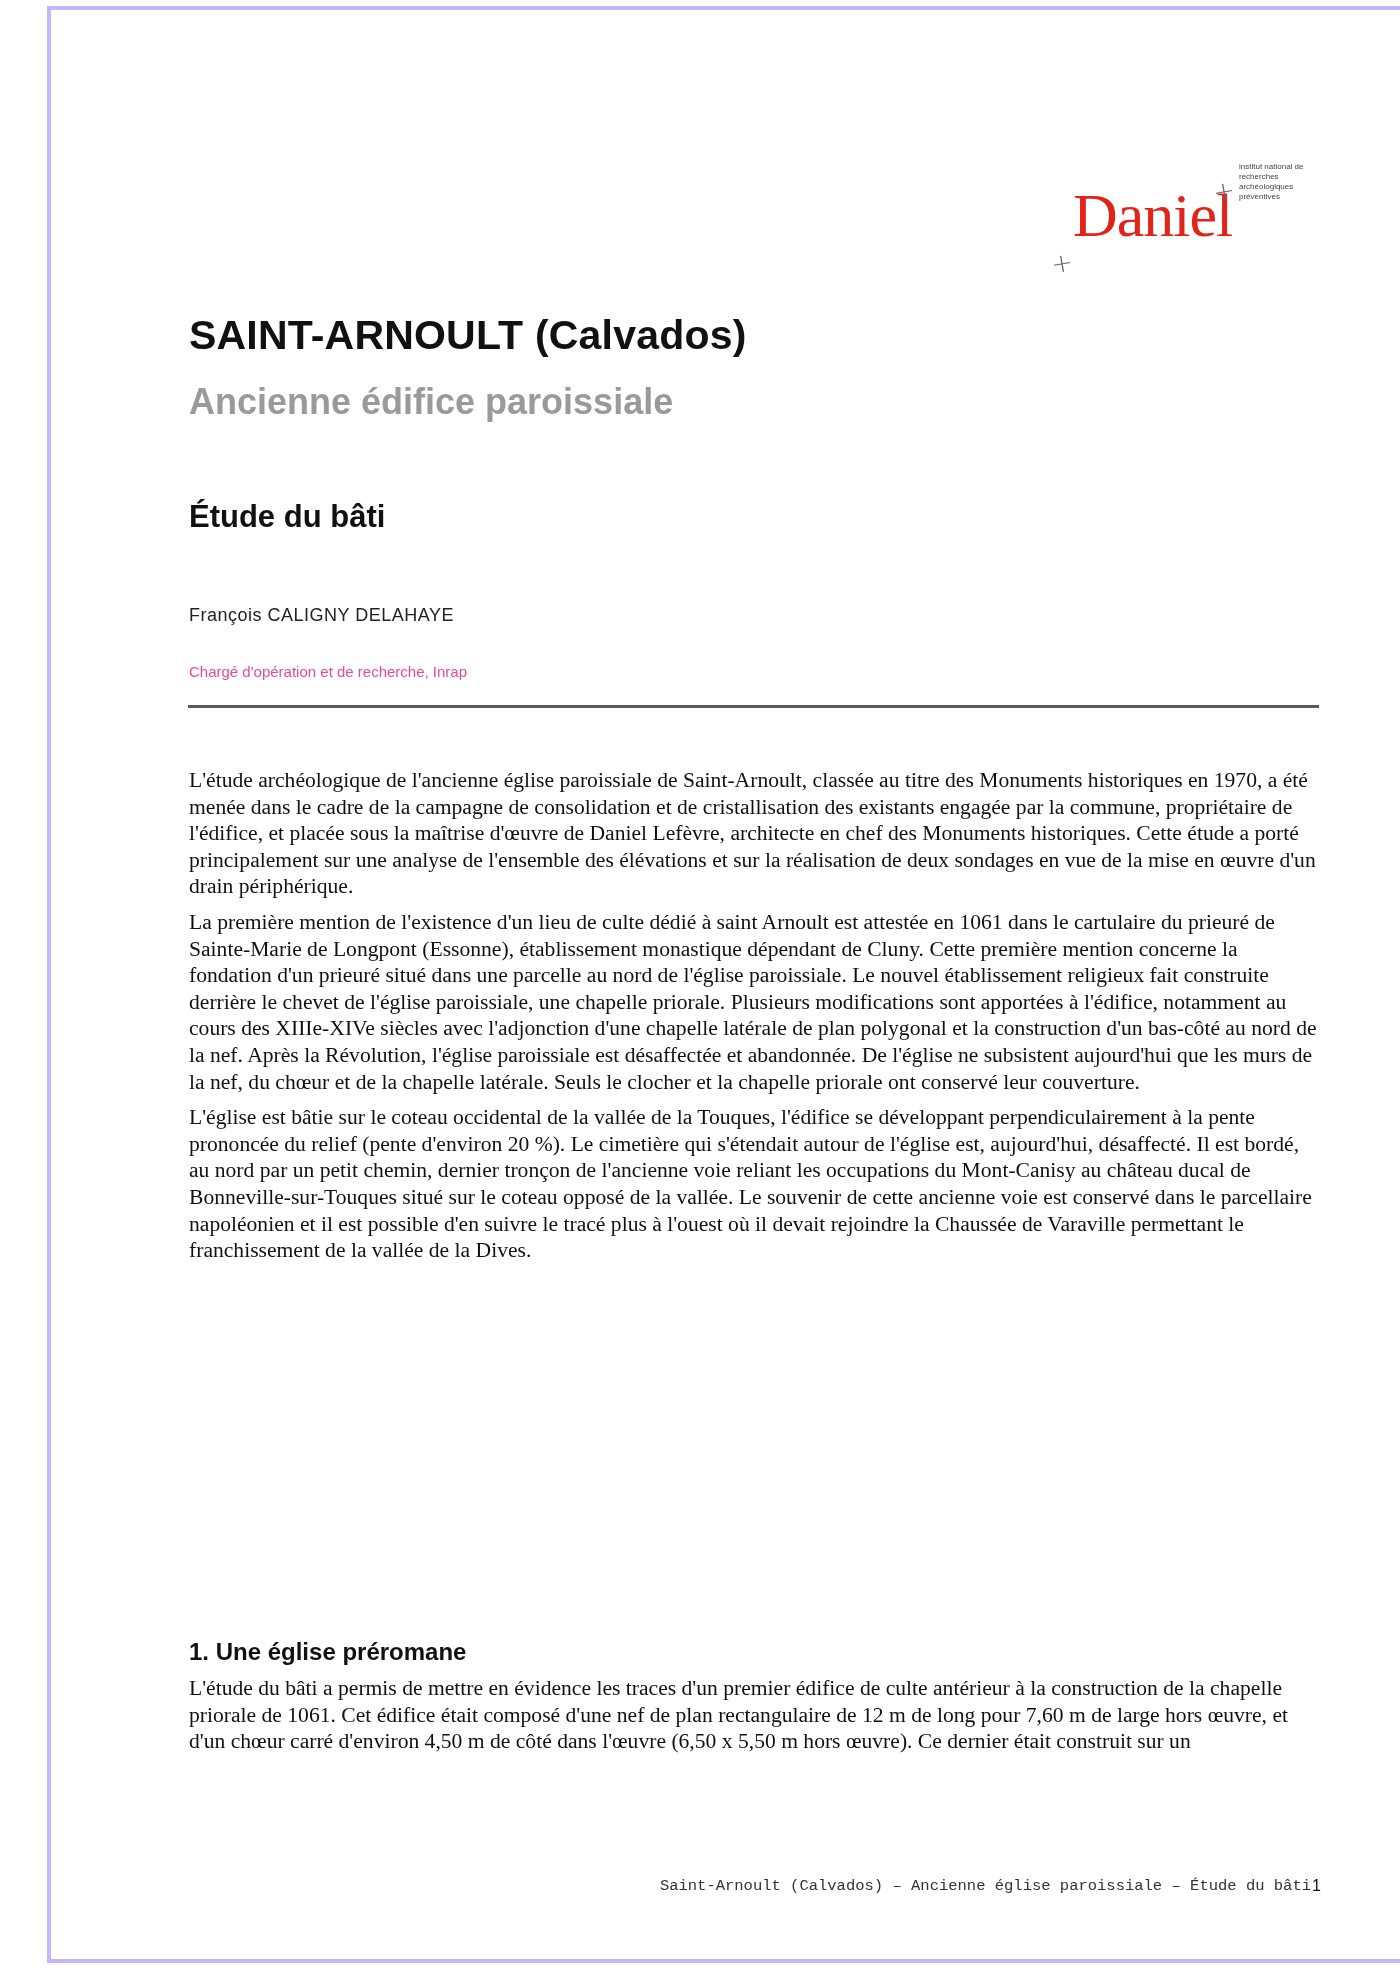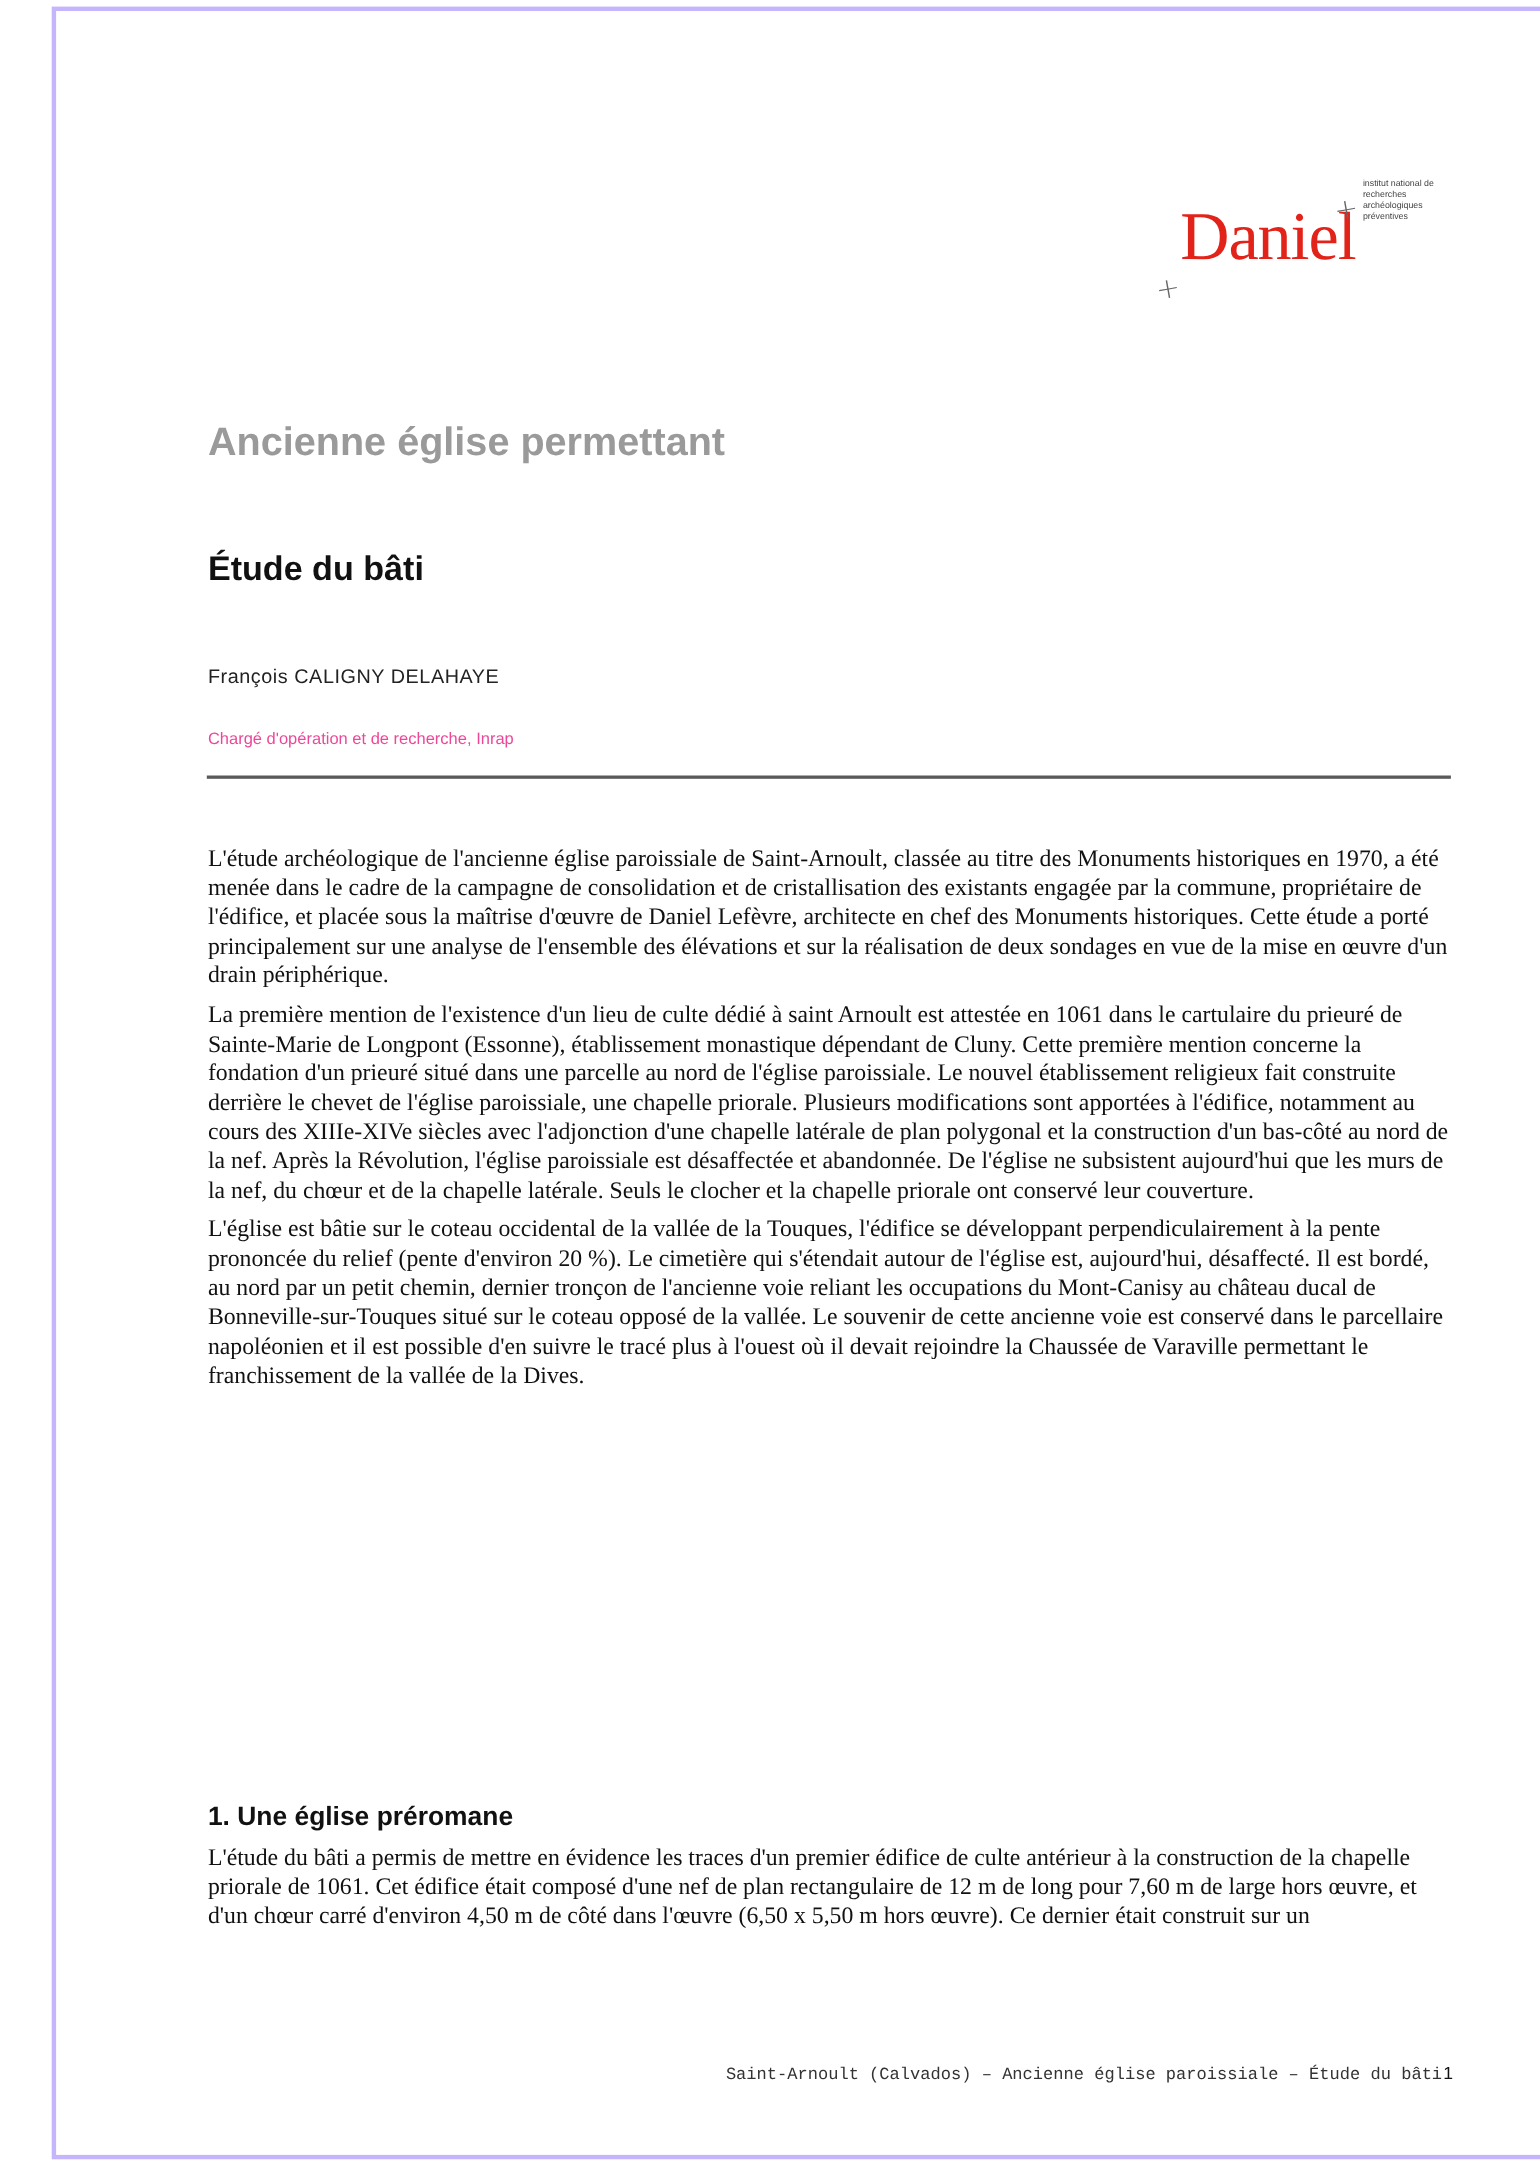--- a/index.html
+++ b/index.html
@@ -71,21 +71,22 @@
 
 <div class="frame">
 
   <div class="logo-block">
     <div class="logo-tagline">institut national de recherches archéologiques préventives</div>
     <div class="logo-word">Daniel</div>
     <span class="logo-cross a">+</span>
     <span class="logo-cross b">+</span>
   </div>
 
-  <h2 class="subtitle" style="margin:0">Ancienne église permettant</h2>
+  <h1 class="title" style="margin:0">SAINT-ARNOULT (Calvados)</h1>
+  <h2 class="subtitle" style="margin:0">Ancienne édifice paroissiale</h2>
   <h3 class="doc-type" style="margin:0">Étude du bâti</h3>
 
   <div class="author-name">François CALIGNY DELAHAYE</div>
   <div class="author-role">Chargé d'opération et de recherche, Inrap</div>
 
   <div class="divider"></div>
 
   <div class="body body-1">
     <p>L'étude archéologique de l'ancienne église paroissiale de Saint-Arnoult, classée au titre des Monuments historiques en 1970, a été menée dans le cadre de la campagne de consolidation et de cristallisation des existants engagée par la commune, propriétaire de l'édifice, et placée sous la maîtrise d'œuvre de Daniel Lefèvre, architecte en chef des Monuments historiques. Cette étude a porté principalement sur une analyse de l'ensemble des élévations et sur la réalisation de deux sondages en vue de la mise en œuvre d'un drain périphérique.</p>
     <p>La première mention de l'existence d'un lieu de culte dédié à saint Arnoult est attestée en 1061 dans le cartulaire du prieuré de Sainte-Marie de Longpont (Essonne), établissement monastique dépendant de Cluny. Cette première mention concerne la fondation d'un prieuré situé dans une parcelle au nord de l'église paroissiale. Le nouvel établissement religieux fait construite derrière le chevet de l'église paroissiale, une chapelle priorale. Plusieurs modifications sont apportées à l'édifice, notamment au cours des XIIIe-XIVe siècles avec l'adjonction d'une chapelle latérale de plan polygonal et la construction d'un bas-côté au nord de la nef. Après la Révolution, l'église paroissiale est désaffectée et abandonnée. De l'église ne subsistent aujourd'hui que les murs de la nef, du chœur et de la chapelle latérale. Seuls le clocher et la chapelle priorale ont conservé leur couverture.</p>

